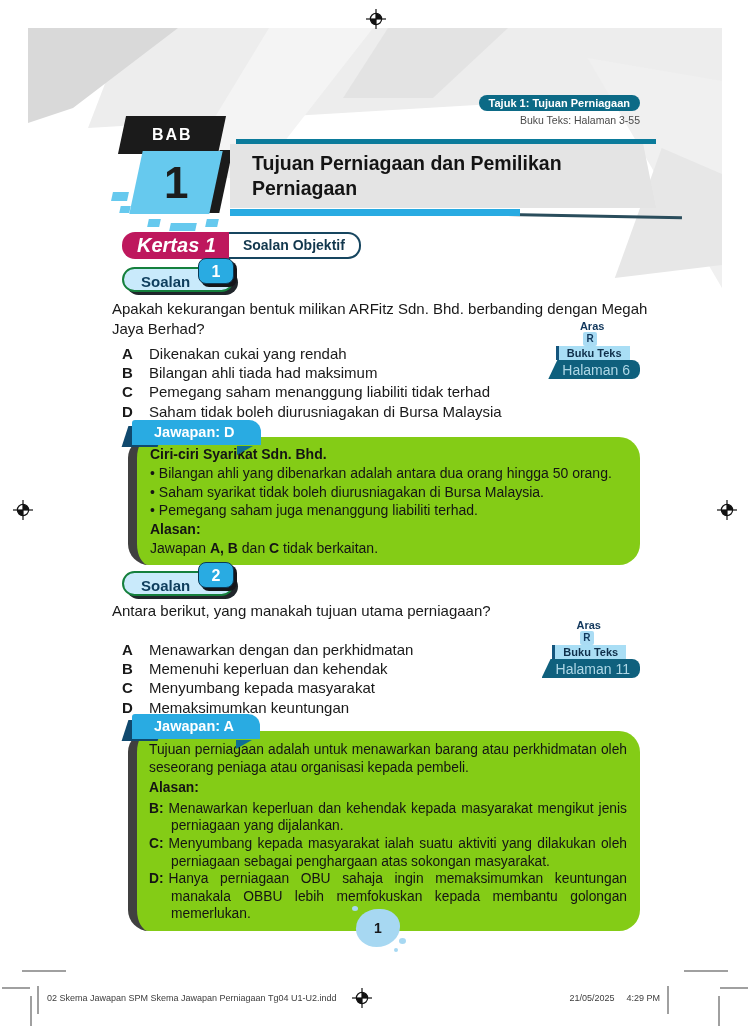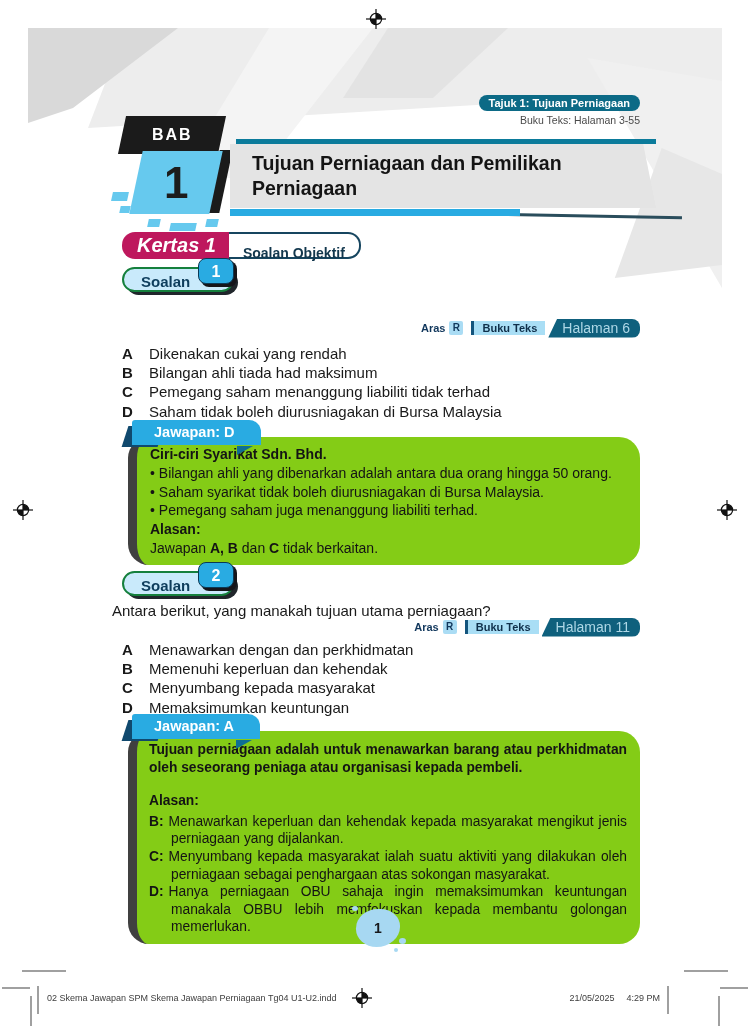--- a/index.html
+++ b/index.html
@@ -40,34 +40,34 @@
   .title-bar { position:absolute; left:230px; top:144px; width:426px; height:64px; background:#e4e4e4;
     clip-path:polygon(0 0,97% 0,100% 100%,0 100%); z-index:2; }
   .chapter-title { padding:7px 0 0 22px; width:390px; font-size:19.5px; font-weight:bold; line-height:25px; color:#141414; }
   .title-blue-underline { position:absolute; left:230px; top:209px; width:290px; height:7px; background:#29abe2; z-index:2; }
   .title-dark-underline { position:absolute; left:342px; top:213px; width:340px; height:3px; background:#2a4d5c; transform:rotate(1.1deg); z-index:1; }
   
   .kertas { position:absolute; left:122px; top:232px; height:27px; display:flex; z-index:3; }
   .kertas-left { background:#be185d; color:#fff; font-weight:bold; font-style:italic; font-size:20px;
     line-height:27px; padding:0 13px 4px 15px; border-radius:13px 0 0 13px; }
   .kertas-right { background:#fff; border:2.5px solid #16455f; border-left:none; color:#12374d; font-weight:bold;
-    font-size:14px; line-height:22px; padding:8px 14px; border-radius:0 13px 13px 0; }
+    font-size:14px; line-height:22px; padding:0 14px; border-radius:0 13px 13px 0; }
   
   .soalan-badge { position:absolute; left:122px; width:130px; height:38px; z-index:3; }
   .soalan-pill { position:absolute; left:0; top:9px; width:112px; height:25px; background:#c9eafb;
     border:2px solid #15803d; border-radius:14px; box-shadow:4px 3px 0 #20262b;
     font-weight:bold; font-size:15px; color:#0e3d5c; line-height:25px; padding-left:17px; box-sizing:border-box; }
   .soalan-num { position:absolute; left:76px; top:0; width:36px; height:26px; background:#29abe2;
     border:1.5px solid #0a3955; border-radius:8px; box-shadow:3px 3px 0 #15151a;
     color:#fff; font-weight:bold; font-size:16px; text-align:center; line-height:25px; box-sizing:border-box; }
   
   .question-text { position:absolute; left:112px; font-size:15px; line-height:19.5px; color:#191919; z-index:3; }
   .q1 { top:299px; width:542px; }
   .q2 { top:601px; width:542px; }
-  .meta-row { position:absolute; right:110px; height:16px; display:flex; align-items:center; z-index:3; }
+  .meta-row { position:absolute; right:110px; height:16px; display:flex; align-items:center; z-index:3;flex-direction:column; }
   .m1 { top:320px; } .m2 { top:619px; }
   .aras-label { font-size:11px; font-weight:bold; color:#11375c; margin-right:4px; }
   .aras-value { background:#aadcf4; color:#11375c; font-size:10px; font-weight:bold; width:14px; height:14px;
     text-align:center; line-height:14px; border-radius:2px; margin-right:8px; }
   .bukuteks { background:#a9def5; border-left:3px solid #14557d; color:#0f2f4a; font-size:11px; font-weight:bold;
     padding:1px 8px; margin-right:3px; }
   .halaman { background:#0f607d; color:#aed7e6; font-size:14px; padding:1.5px 10px 1.5px 14px;
     clip-path:polygon(9px 0,100% 0,100% 100%,0 100%); border-radius:0 8px 8px 0; }
   .options { position:absolute; left:122px; z-index:3; }
   .opt { display:flex; font-size:15px; line-height:19.2px; color:#191919; }
@@ -81,21 +81,21 @@
   .ribbon { position:absolute; top:-17px; left:4px; height:27px; z-index:4; }
   .ribbon-fold { position:absolute; left:-7px; top:6px; width:36px; height:21px; background:#10496e; transform:skewX(-18deg); }
   .ribbon-main { position:relative; display:inline-block; background:#29abe2; color:#fff; font-weight:bold;
     font-size:14.5px; line-height:25px; padding:0 26px 0 22px; border-radius:3px 12px 0 0; z-index:2; }
   .ribbon-tri { position:absolute; right:8px; bottom:-8px; width:0; height:0;
     border-top:9px solid #0f6f94; border-right:16px solid transparent; z-index:1; }
   .ans-heading { font-weight:bold; }
   .ans-bullet { padding-left:13px; text-indent:-13px; }
   .ans-bullet::before { content:"•  "; }
   .ans-label { font-weight:bold; }
-  .ans-intro { font-weight:bold; margin-bottom:16px; }
+  .ans-intro { font-weight:normal; margin-bottom:3px; }
   .ans-item { padding-left:22px; text-indent:-22px; }
   .ans-item-letter { font-weight:bold; margin-right:5px; }
   .ab2 .ans-label { margin:2px 0 3px 0; text-align:left; }
   
   .page-blob { position:absolute; left:356px; top:909px; width:44px; height:38px; background:#a7d8f2;
     border-radius:52% 46% 55% 48%; display:flex; align-items:center; justify-content:center; z-index:3; }
   .page-blob-num { font-size:14px; font-weight:bold; color:#17191c; }
   .blob-dot { position:absolute; background:#a7d8f2; border-radius:50%; z-index:3; }
   .bdot1 { left:352px; top:906px; width:6px; height:5px; }
   .bdot2 { left:399px; top:938px; width:7px; height:6px; }
@@ -188,20 +188,21 @@
 
   <div class="kertas">
     <div class="kertas-left">Kertas 1</div>
     <div class="kertas-right">Soalan Objektif</div>
   </div>
 
   <div class="soalan-badge" style="top:258px;">
     <div class="soalan-pill">Soalan</div>
     <div class="soalan-num">1</div>
   </div>
+  <div class="question-text q1">Apakah kekurangan bentuk milikan ARFitz Sdn. Bhd. berbanding dengan Megah Jaya Berhad?</div>
   <div class="meta-row m1">
     <span class="aras-label">Aras</span>
     <span class="aras-value">R</span>
     <span class="bukuteks">Buku Teks</span>
     <span class="halaman">Halaman 6</span>
   </div>
   <div class="options" style="top:344px;">
     <div class="opt">
       <span class="opt-letter">A</span>
       <span class="opt-text">Dikenakan cukai yang rendah</span>

